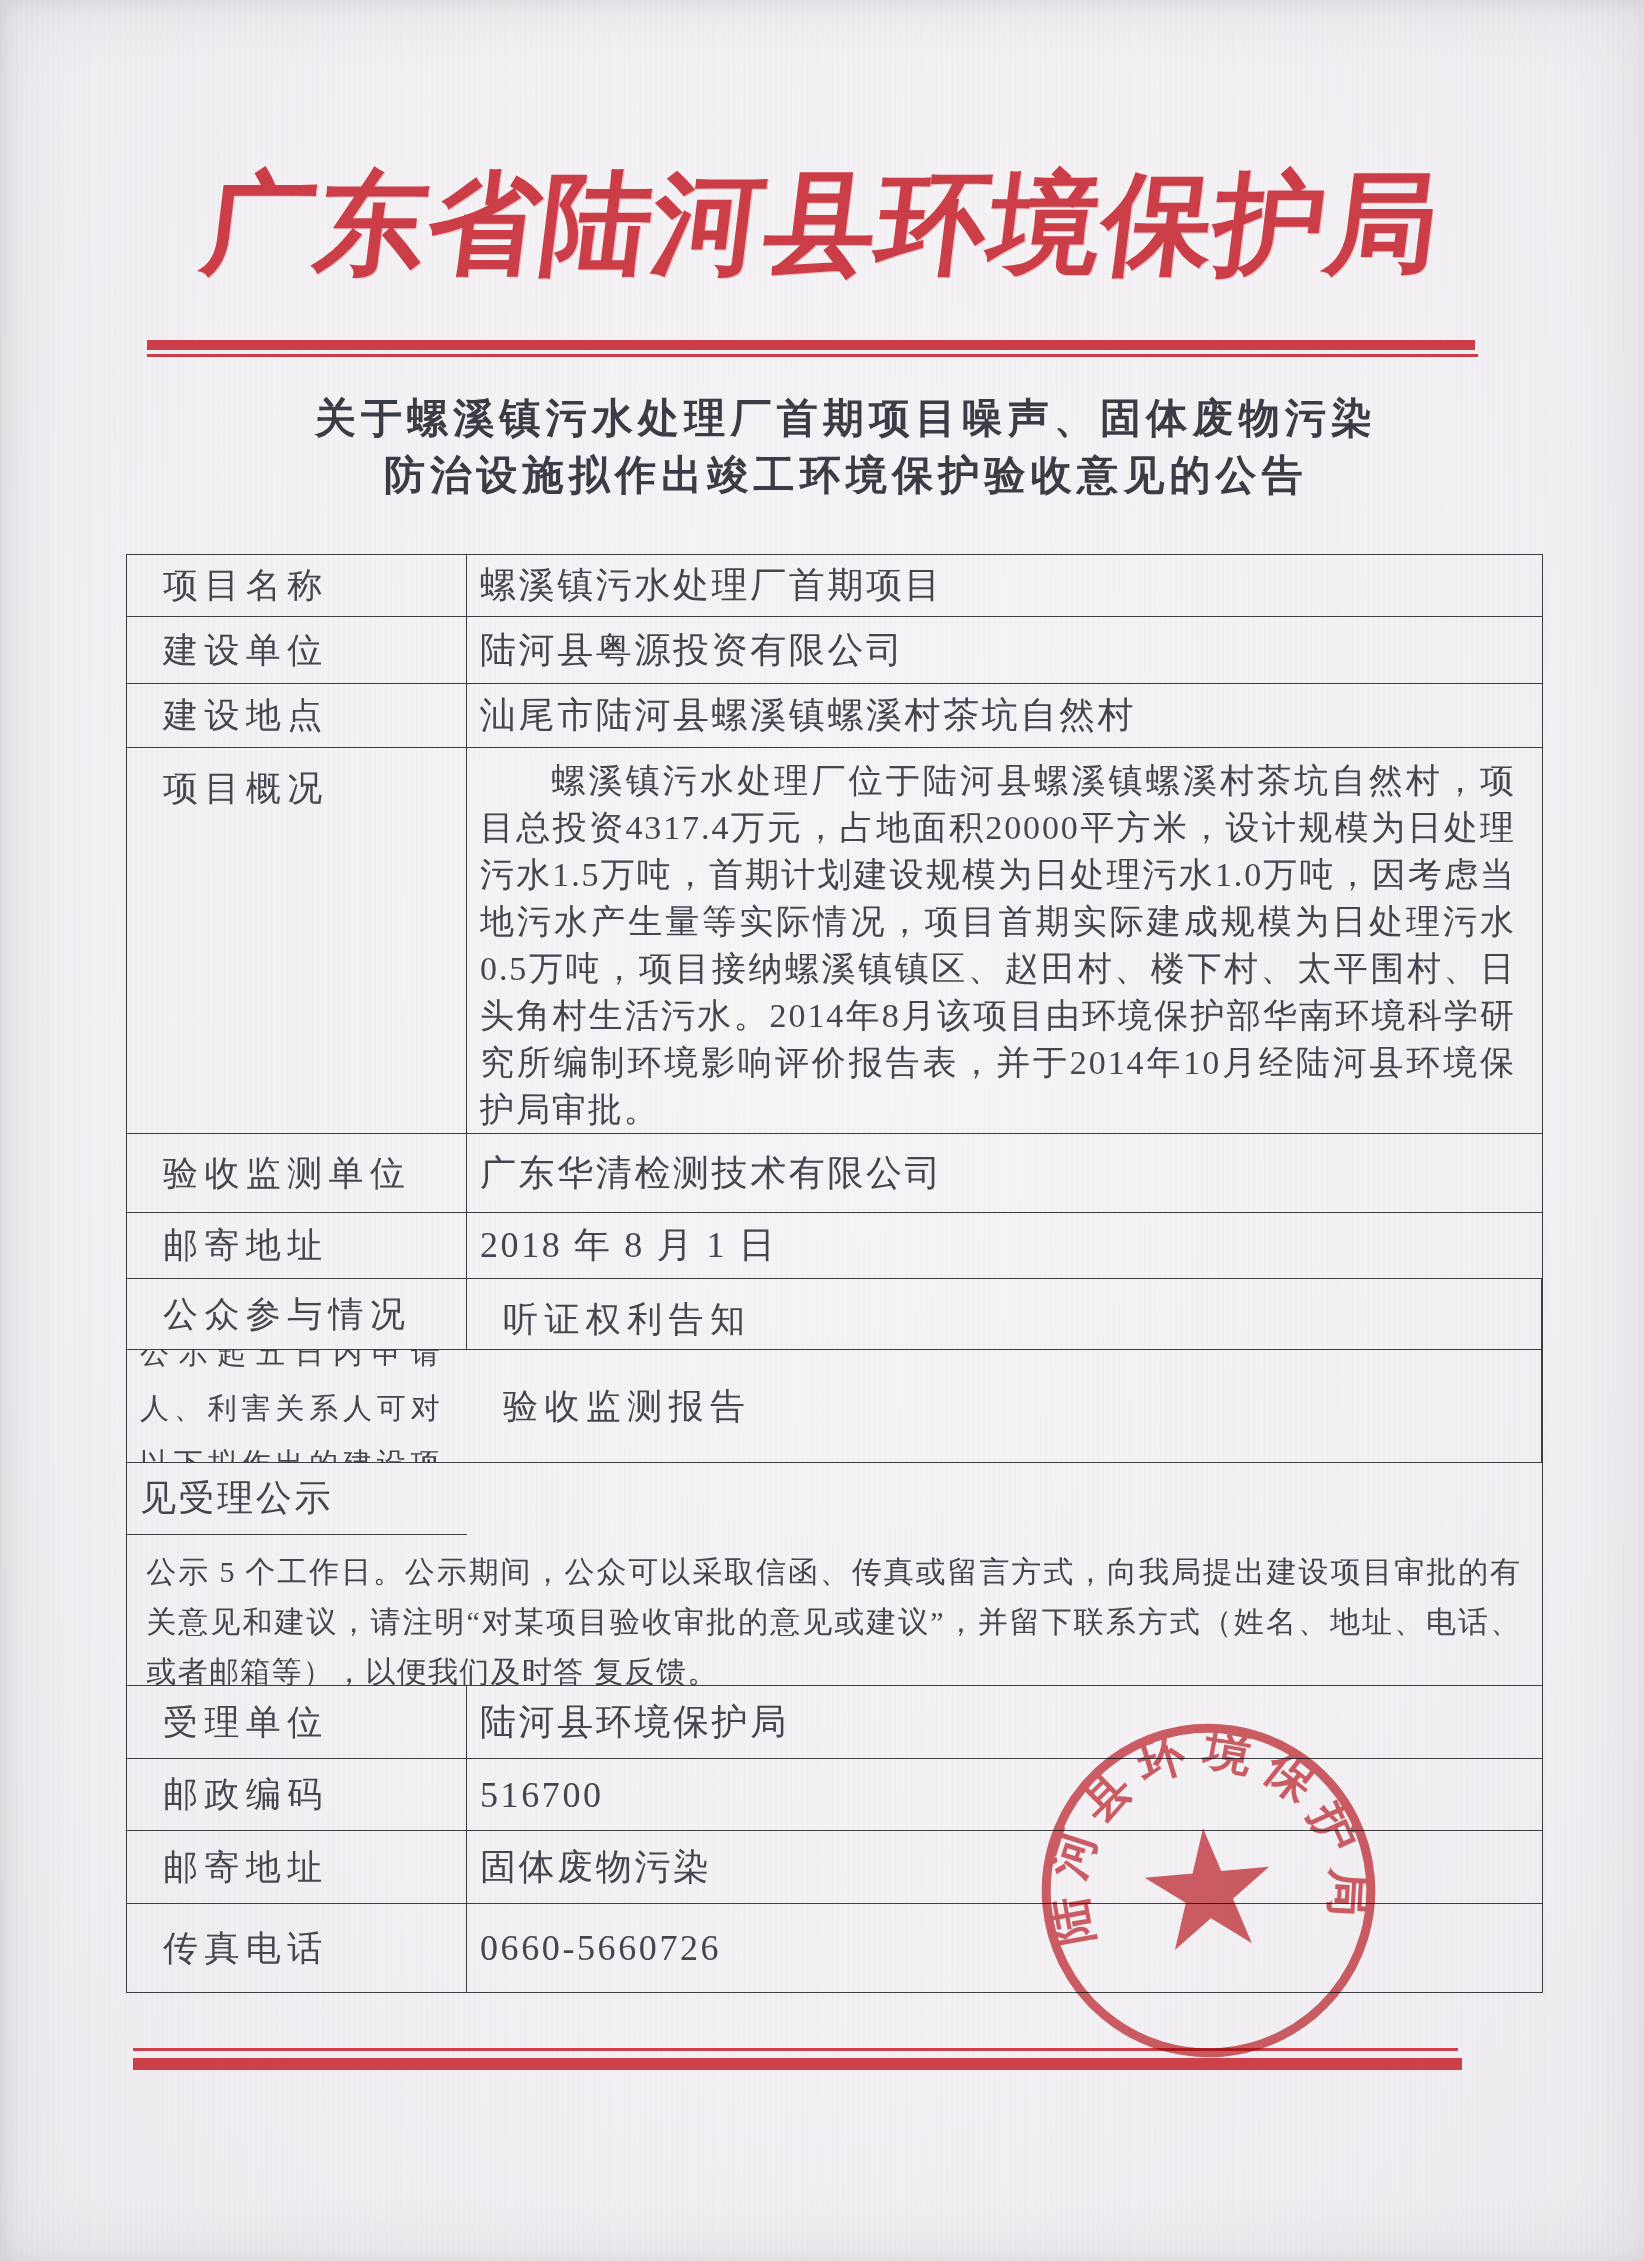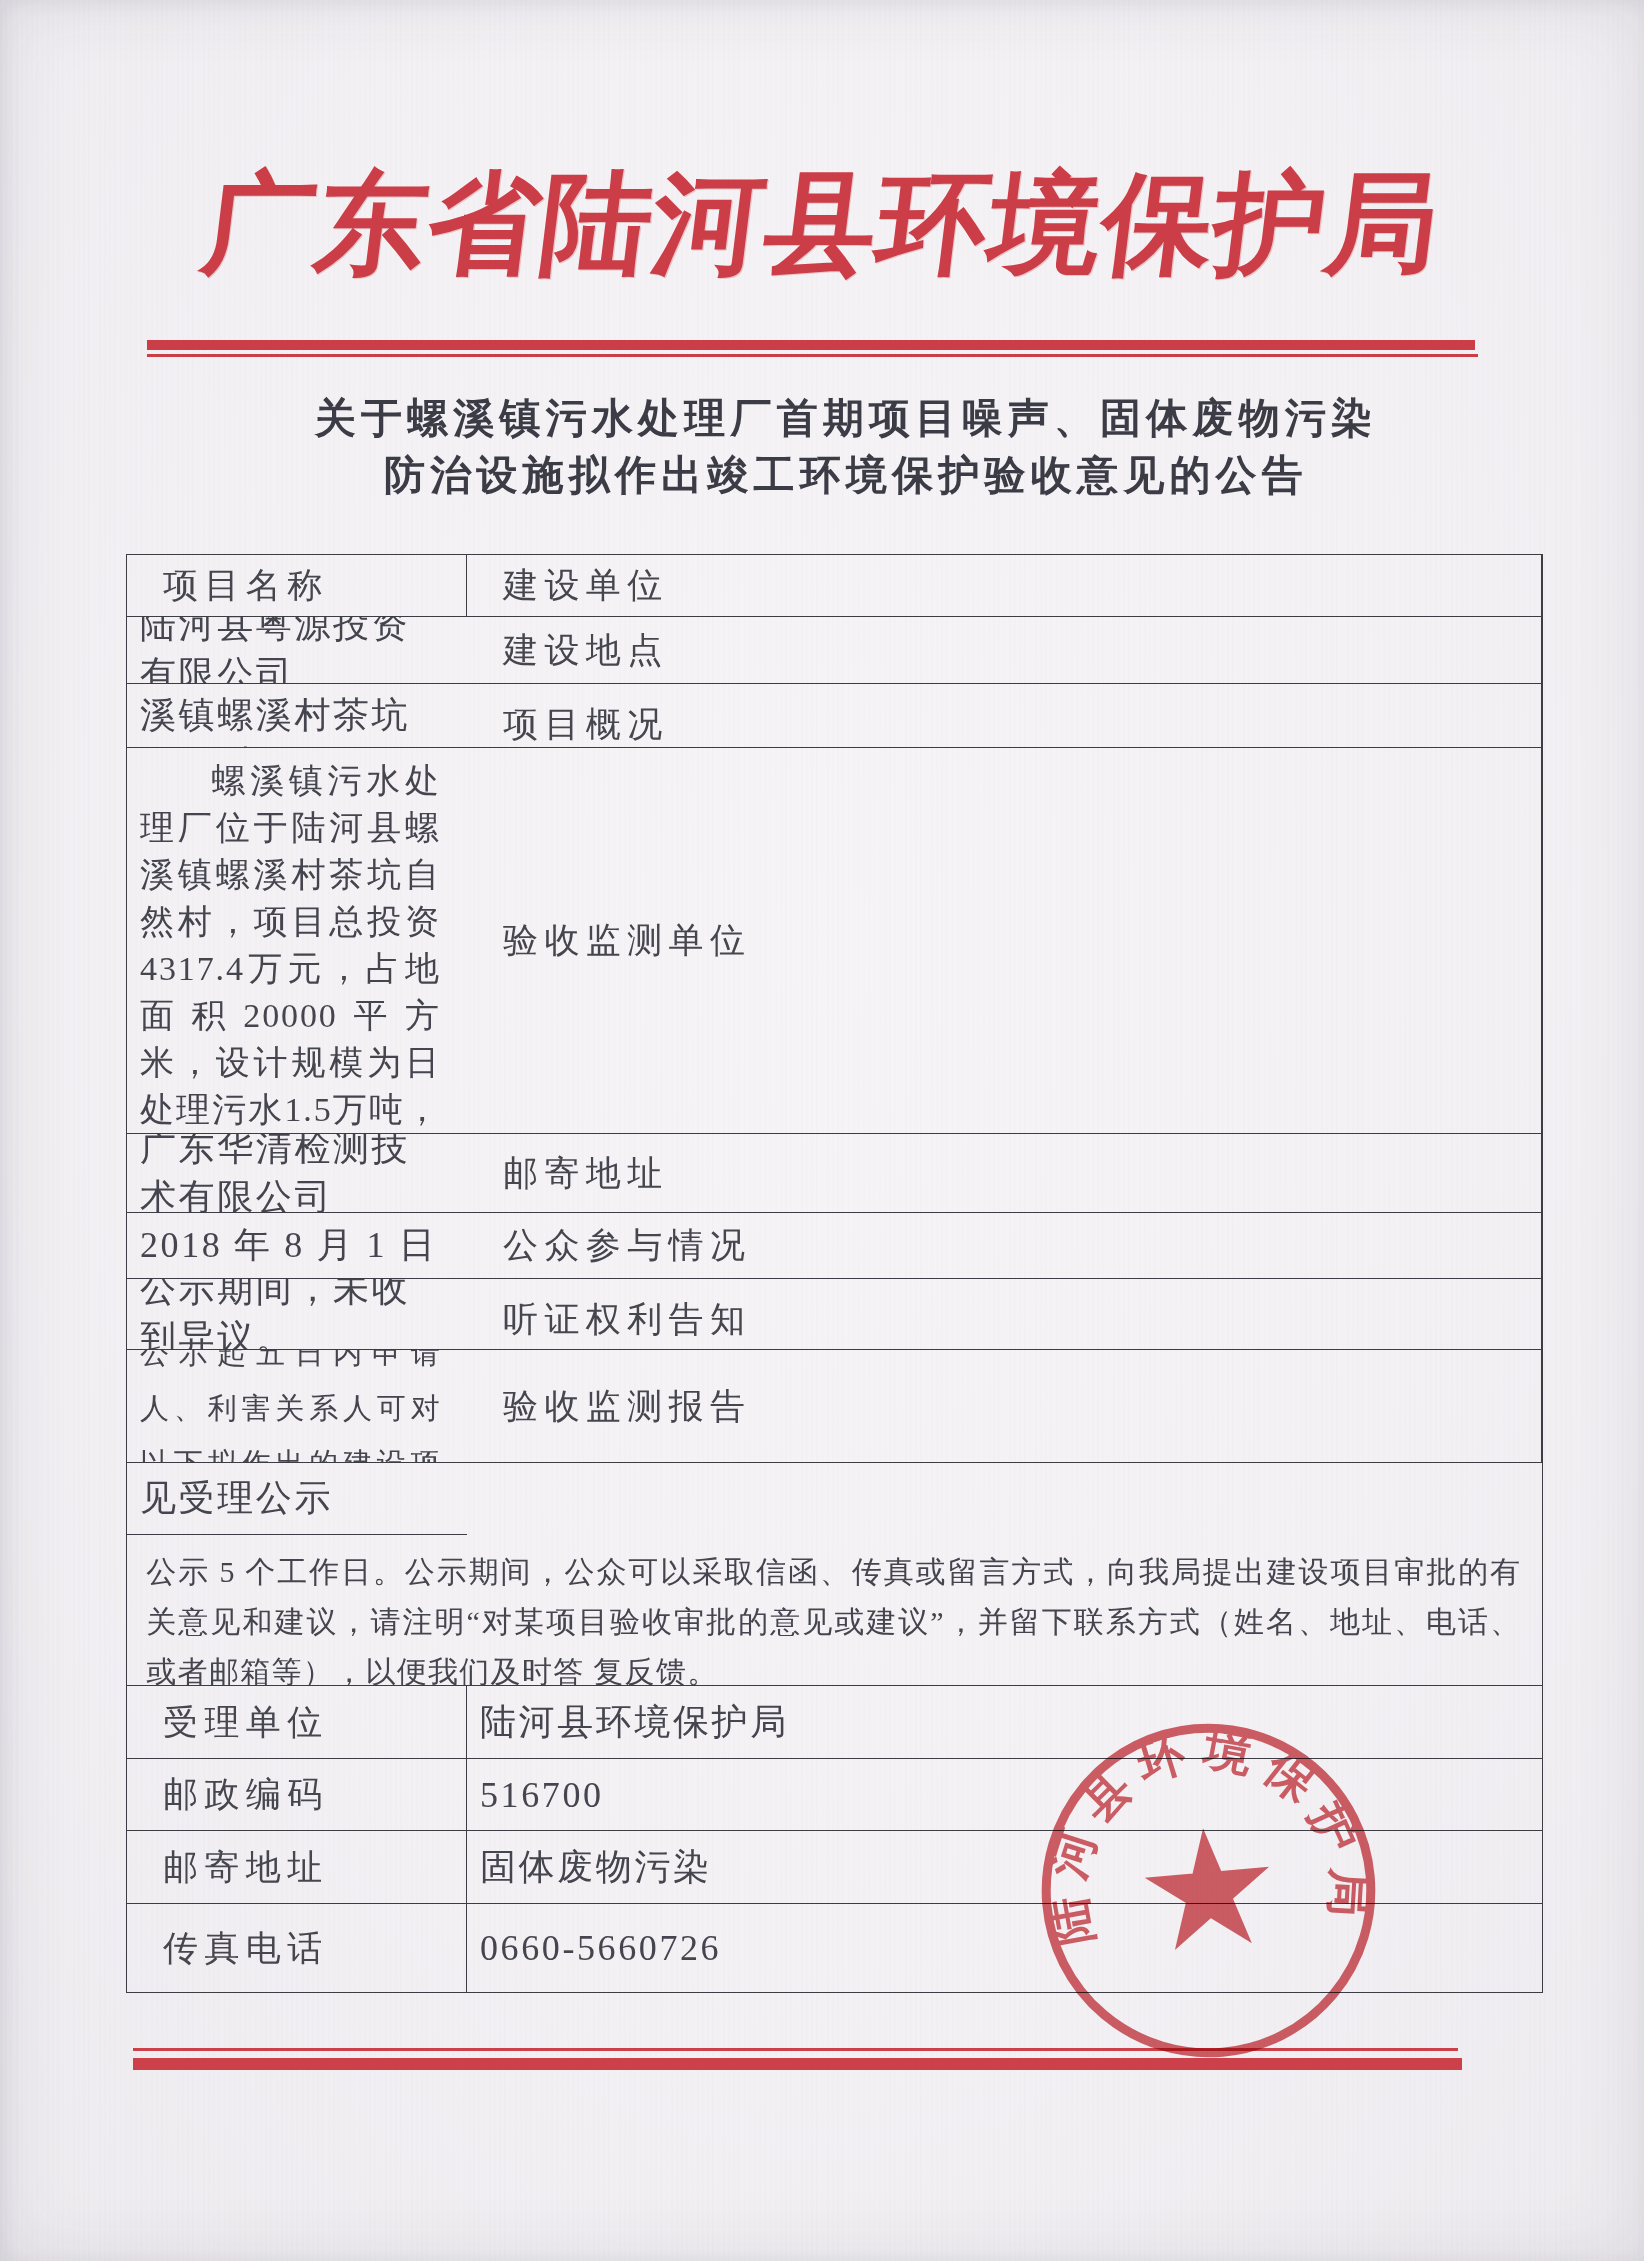--- a/index.html
+++ b/index.html
@@ -103,40 +103,40 @@
   <div class="rule rule-thin"></div>
 
   <div class="subtitle">
     <div>关于螺溪镇污水处理厂首期项目噪声、固体废物污染</div>
     <div>防治设施拟作出竣工环境保护验收意见的公告</div>
   </div>
 
   <div class="tbl">
 
     <div class="cell lbl">项目名称</div>
+    <div class="cell val">螺溪镇污水处理厂首期项目</div>
 
     <div class="cell lbl">建设单位</div>
     <div class="cell val">陆河县粤源投资有限公司</div>
 
     <div class="cell lbl">建设地点</div>
     <div class="cell val">汕尾市陆河县螺溪镇螺溪村茶坑自然村</div>
 
     <div class="cell lbl top">项目概况</div>
     <div class="cell val para">
       <div class="ptxt">螺溪镇污水处理厂位于陆河县螺溪镇螺溪村茶坑自然村，项目总投资4317.4万元，占地面积20000平方米，设计规模为日处理污水1.5万吨，首期计划建设规模为日处理污水1.0万吨，因考虑当地污水产生量等实际情况，项目首期实际建成规模为日处理污水0.5万吨，项目接纳螺溪镇镇区、赵田村、楼下村、太平围村、日头角村生活污水。2014年8月该项目由环境保护部华南环境科学研究所编制环境影响评价报告表，并于2014年10月经陆河县环境保护局审批。</div>
     </div>
 
     <div class="cell lbl">验收监测单位</div>
     <div class="cell val">广东华清检测技术有限公司</div>
 
     <div class="cell lbl">邮寄地址</div>
     <div class="cell val">2018 年 8 月 1 日</div>
 
     <div class="cell lbl">公众参与情况</div>
-    <div class="cell val">公示期间，未收到异议。</div>
 
     <div class="cell lbl top">听证权利告知</div>
     <div class="cell val small">
       <div class="ptxt">依据《中华人民共和国行政许可法》，自公示起五日内申请人、利害关系人可对以下拟作出的建设项目环境影响评价文件批复决定要求听证。</div>
     </div>
 
     <div class="cell lbl">验收监测报告</div>
     <div class="cell val">见受理公示</div>
 
     <div class="cell note">

